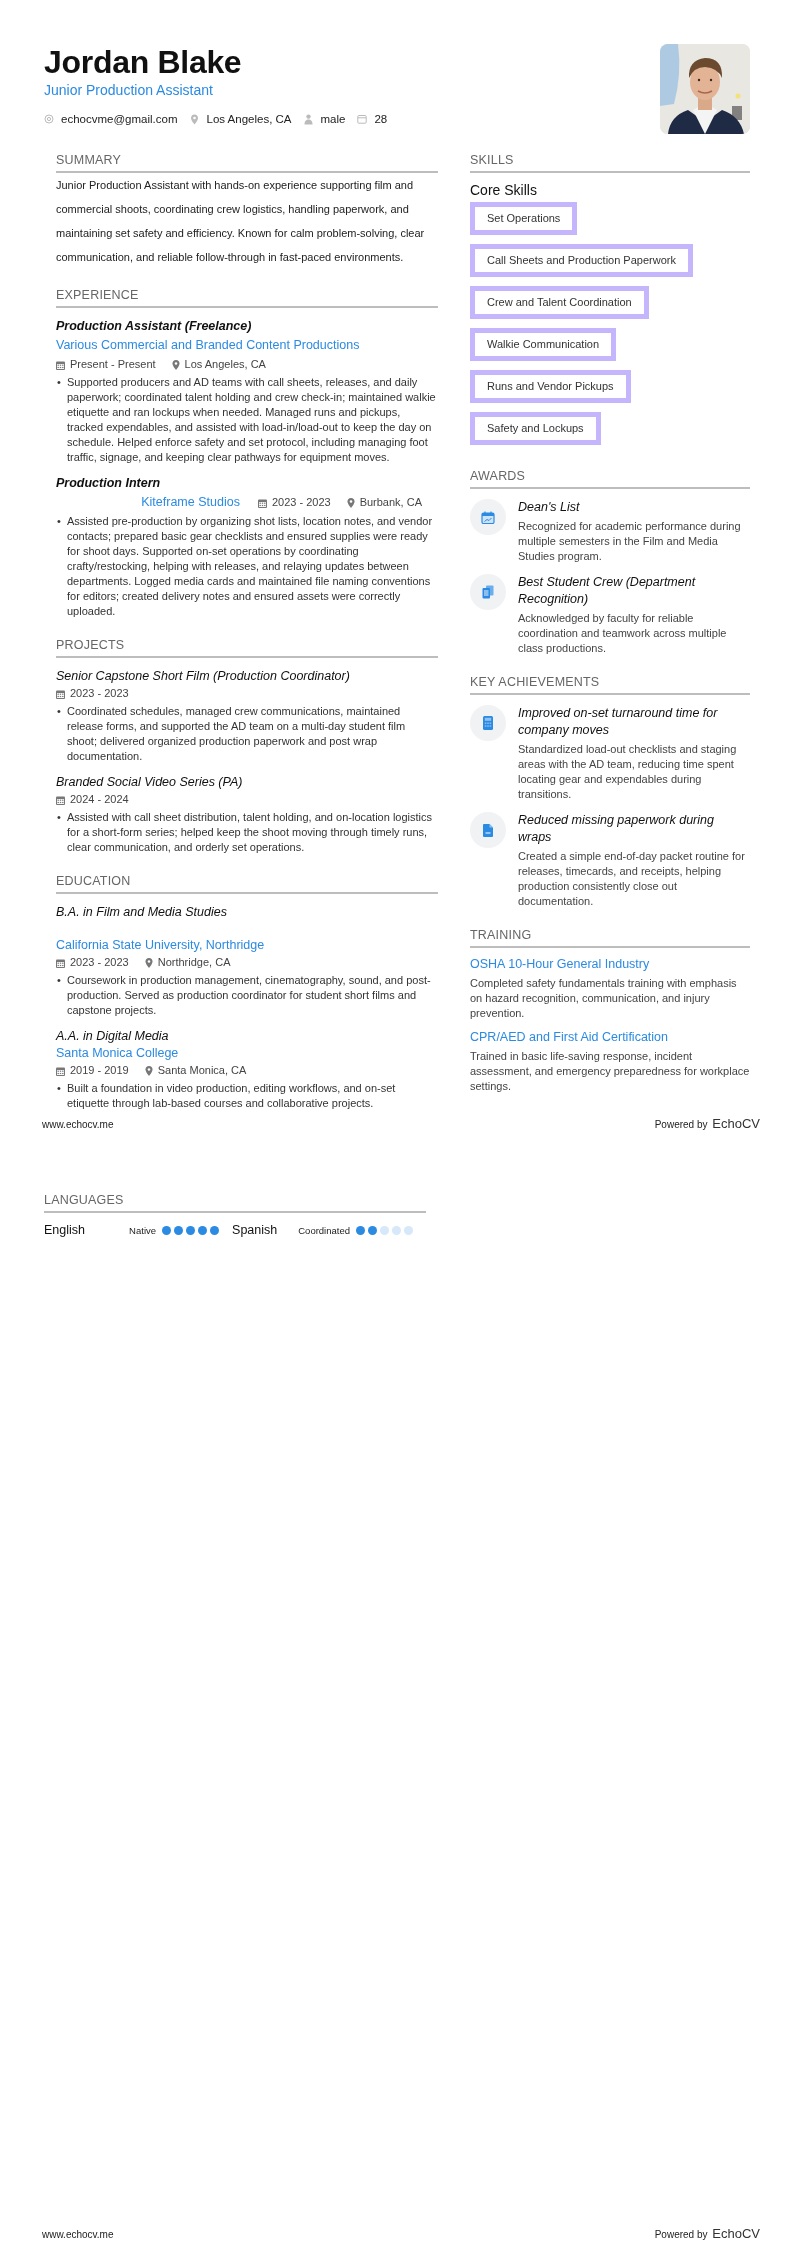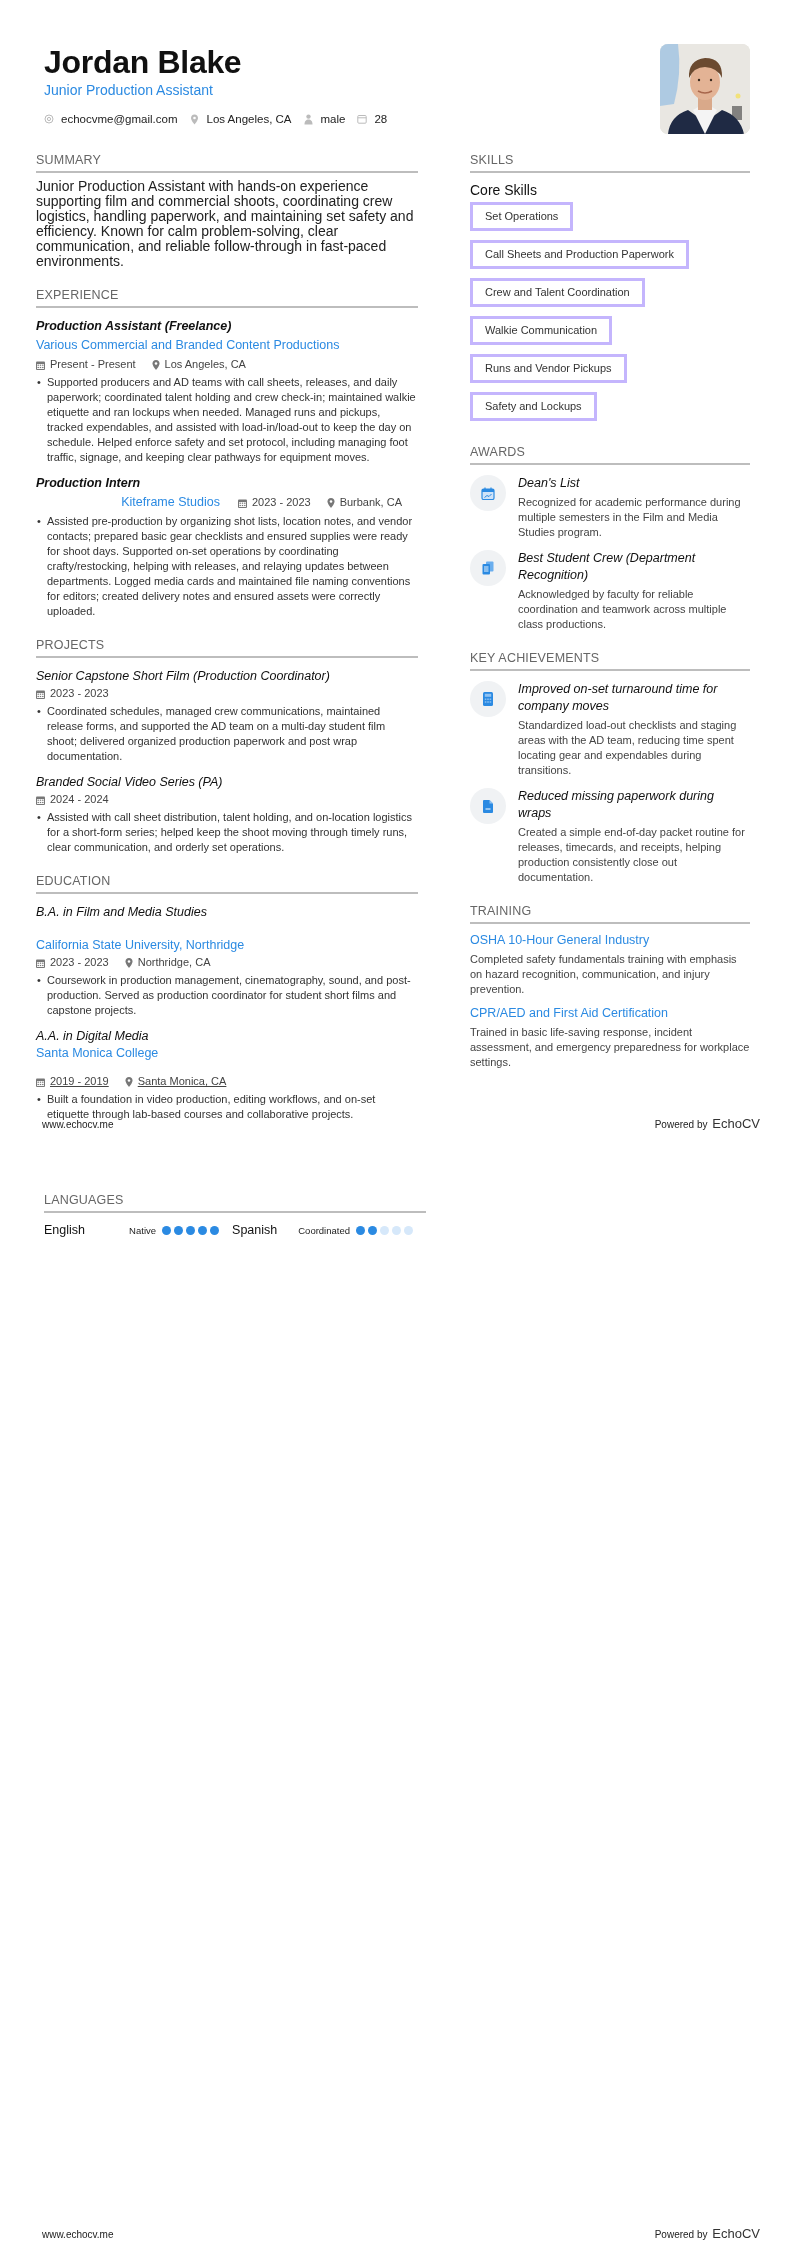--- a/index.html
+++ b/index.html
@@ -20,48 +20,48 @@
     .role { font-size: 14px; color: #2b8ae2; margin-top: 1px; line-height: 18px; }
     .contacts { display: flex; align-items: center; margin-top: 14px; font-size: 11.5px; color: #222; }
     .contact { display: flex; align-items: center; margin-right: 12px; }
     .contact .ci { width: 10px; height: 10px; margin-right: 7px; display: inline-flex; align-items: center; justify-content: center; }
     .photo {
       position: absolute; right: 0; top: 0; width: 90px; height: 90px; border-radius: 8px; overflow: hidden;
       background: linear-gradient(135deg, #cfd9e2 0%, #e8e6e0 40%, #d8d3c8 100%);
     }
 
     
-    .left { position: absolute; left: 36px; top: 152px; width: 382px; }
+    .left { position: absolute; left: 56px; top: 152px; width: 382px; }
     .right { position: absolute; left: 470px; top: 152px; width: 280px; }
 
     .sec-title {
       font-size: 12.5px; color: #666; text-transform: uppercase; letter-spacing: 0.2px;
       padding-bottom: 3px; border-bottom: 2px solid #bdbdbd; line-height: 16px;
     }
     .sec { margin-bottom: 18px; }
-    .para { font-size: 14px; line-height: 15px; color: #222; margin-top: 6px; }
+    .para { font-size: 11px; line-height: 24px; color: #222; }
 
     .entry { margin-top: 10px; }
     .entry-title { font-size: 12.5px; font-weight: 700; color: #111; line-height: 17px; font-style: italic; }
     .entry-title.light { font-weight: 400; }
     .entry-org { font-size: 12.5px; color: #2b8ae2; line-height: 17px; margin-top: 2px; }
     .meta { display: flex; align-items: center; font-size: 11px; color: #444; margin-top: 3px; line-height: 15px; }
     .meta .mi { display: inline-flex; align-items: center; margin-right: 16px; }
     .meta .mi svg { margin-right: 5px; }
     .inline-row { display: flex; align-items: center; justify-content: flex-end; }
     .inline-row .entry-org { margin-top: 0; margin-right: 18px; }
     .inline-row .meta { margin-top: 0; }
     ul.bullets { list-style: none; margin-top: 3px; }
     ul.bullets li { position: relative; padding-left: 11px; font-size: 11px; line-height: 15px; color: #333; }
     ul.bullets li::before { content: "•"; position: absolute; left: 1px; top: 0; color: #333; }
 
     
     .skills-sub { font-size: 14px; color: #111; margin-top: 8px; line-height: 18px; }
     .tags { display: flex; flex-direction: column; align-items: flex-start; margin-top: 3px; }
-    .tag { border: 3px solid #c4b5fd; padding: 4px 12px; font-size: 11px; color: #333; margin-bottom: 9px; line-height: 15px; }
+    .tag { border: 5px solid #c4b5fd; padding: 4px 12px; font-size: 11px; color: #333; margin-bottom: 9px; line-height: 15px; }
 
     
     .icard { display: flex; margin-top: 10px; }
     .icircle { width: 36px; height: 36px; border-radius: 50%; background: #f0f2f4; display: flex; align-items: center; justify-content: center; flex-shrink: 0; margin-right: 12px; }
     .ibody { flex: 1; }
     .ititle { font-size: 12.5px; color: #111; line-height: 17px; font-style: italic; }
     .idesc { font-size: 11px; color: #444; line-height: 15px; margin-top: 3px; }
 
     .tr-title { font-size: 12.5px; color: #2b8ae2; line-height: 17px; margin-top: 8px; }
     .tr-desc { font-size: 11px; color: #444; line-height: 15px; margin-top: 3px; }
@@ -295,21 +295,21 @@
           </span>
         </div>
         <ul class="bullets">
           <li>Coursework in production management, cinematography, sound, and post-production. Served as production coordinator for student short films and capstone projects.</li>
         </ul>
       </div>
 
       <div class="entry">
         <div class="entry-title light">A.A. in Digital Media</div>
         <div class="entry-org" style="margin-top:0;">Santa Monica College</div>
-        <div class="meta" style="margin-top:12px;text-decoration:underline;">
+        <div class="meta" style="margin-top:1px;">
           <span class="mi">
             <svg width="9" height="10" viewBox="0 0 9 10">
                 <rect x="0" y="1.5" width="9" height="8.5" rx="1" fill="#777"></rect>
                 <rect x="1" y="4" width="7" height="5" fill="#fff"></rect>
                 <rect x="1.5" y="4.6" width="1.4" height="1.2" fill="#777"></rect>
                 <rect x="3.8" y="4.6" width="1.4" height="1.2" fill="#777"></rect>
                 <rect x="6.1" y="4.6" width="1.4" height="1.2" fill="#777"></rect>
                 <rect x="1.5" y="6.9" width="1.4" height="1.2" fill="#777"></rect>
                 <rect x="3.8" y="6.9" width="1.4" height="1.2" fill="#777"></rect>
                 <rect x="6.1" y="6.9" width="1.4" height="1.2" fill="#777"></rect>

